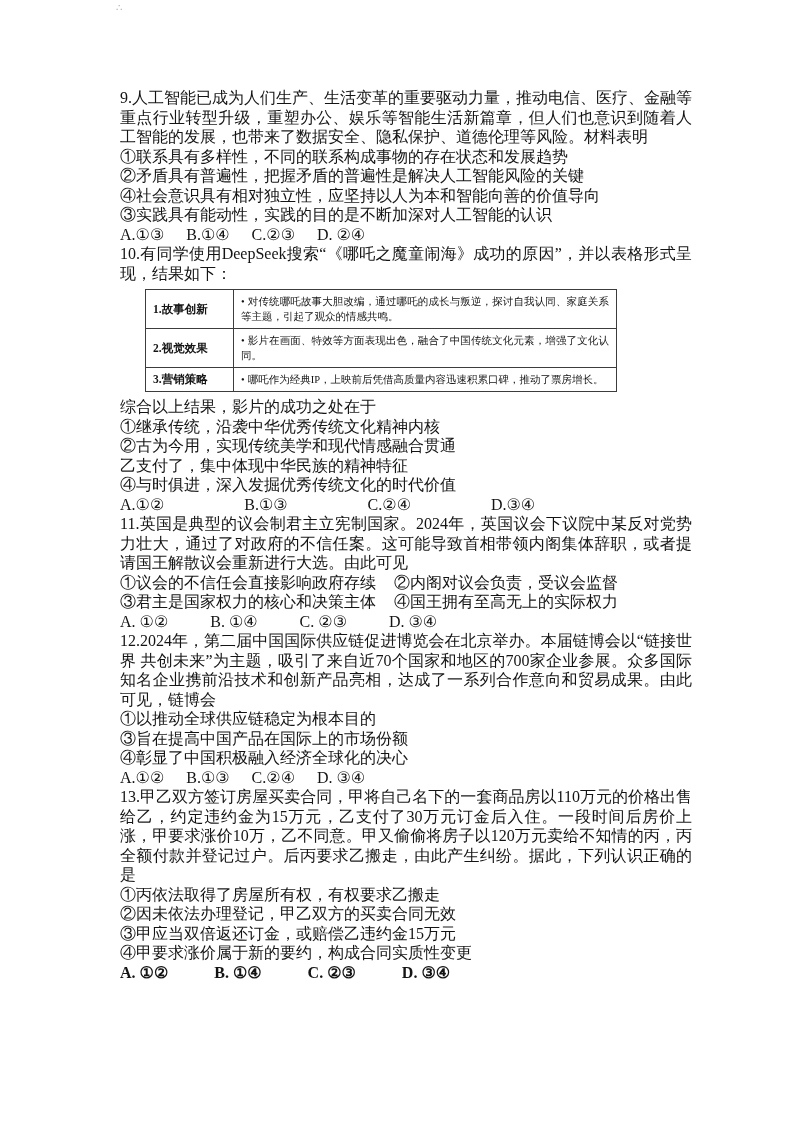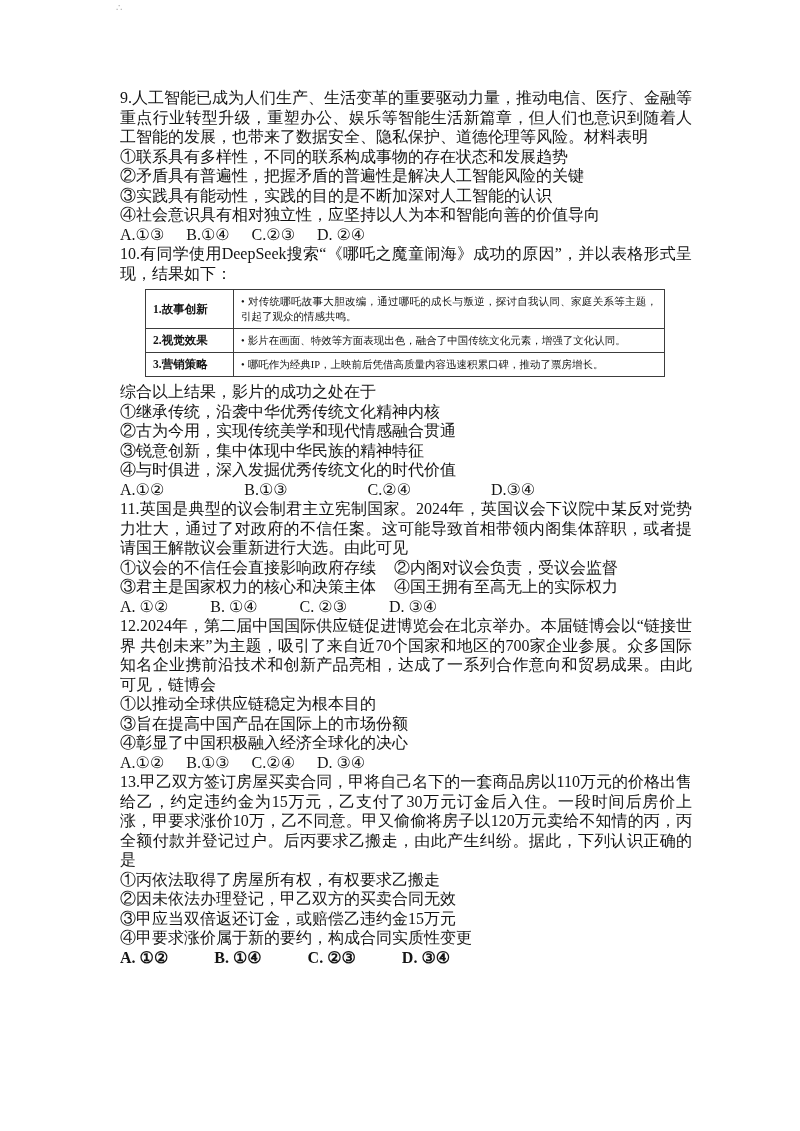--- a/index.html
+++ b/index.html
@@ -31,21 +31,21 @@
     display: flex;
     align-items: flex-start;
     white-space: nowrap;
   }
   .answers.bold { font-weight: bold; }
   b { font-weight: normal; }
   .pair-left { display: inline-block; width: 274px; }
   .result-table {
     border-collapse: collapse;
     margin: 6px 0 5px 25px;
-    width: 520px;
+    width: 472px;
   }
   .result-table td {
     border: 1px solid #3c3c3c;
     padding: 4px 7px;
     font-size: 10.5px;
     line-height: 15px;
     text-align: justify;
     vertical-align: middle;
   }
   .result-table td.row-label {
@@ -62,22 +62,22 @@
 
 <div class="sheet">
   <span class="corner-mark">∴</span>
 
   <div class="content">
 
     <section>
       <p class="stem">9.人工智能已成为人们生产、生活变革的重要驱动力量，推动电信、医疗、金融等重点行业转型升级，重塑办公、娱乐等智能生活新篇章，但人们也意识到随着人工智能的发展，也带来了数据安全、隐私保护、道德伦理等风险。材料表明</p>
       <p class="line">①联系具有多样性，不同的联系构成事物的存在状态和发展趋势</p>
       <p class="line">②矛盾具有普遍性，把握矛盾的普遍性是解决人工智能风险的关键</p>
+      <p class="line">④社会意识具有相对独立性，应坚持以人为本和智能向善的价值导向</p>
       <p class="line">③实践具有能动性，实践的目的是不断加深对人工智能的认识</p>
-      <p class="line">④社会意识具有相对独立性，应坚持以人为本和智能向善的价值导向</p>
       <p class="answers" style="gap:22px">
         <span>A.①③</span>
         <span>B.①④</span>
         <span>C.②③</span>
         <span>D. ②④</span>
       </p>
     </section>
 
     <section>
       <p class="stem">10.有同学使用DeepSeek搜索“《哪吒之魔童闹海》成功的原因”，并以表格形式呈现，结果如下：</p>
@@ -95,21 +95,21 @@
         <tr>
           <td class="row-label">3.营销策略</td>
           <td class="row-content"><span class="bullet">•</span><span>哪吒作为经典IP，上映前后凭借高质量内容迅速积累口碑，推动了票房增长。</span></td>
         </tr>
       </tbody>
         </table>
 
       <p class="line">综合以上结果，影片的成功之处在于</p>
       <p class="line">①继承传统，沿袭中华优秀传统文化精神内核</p>
       <p class="line">②古为今用，实现传统美学和现代情感融合贯通</p>
-      <p class="line">③锐意创新，集中体现中华民族的精神特征</p>
+      <p class="line">乙支付了，集中体现中华民族的精神特征</p>
       <p class="line">④与时俱进，深入发掘优秀传统文化的时代价值</p>
       <p class="answers" style="gap:80px">
         <span>A.①②</span>
         <span>B.①③</span>
         <span>C.②④</span>
         <span>D.③④</span>
       </p>
     </section>
 
     <section>

